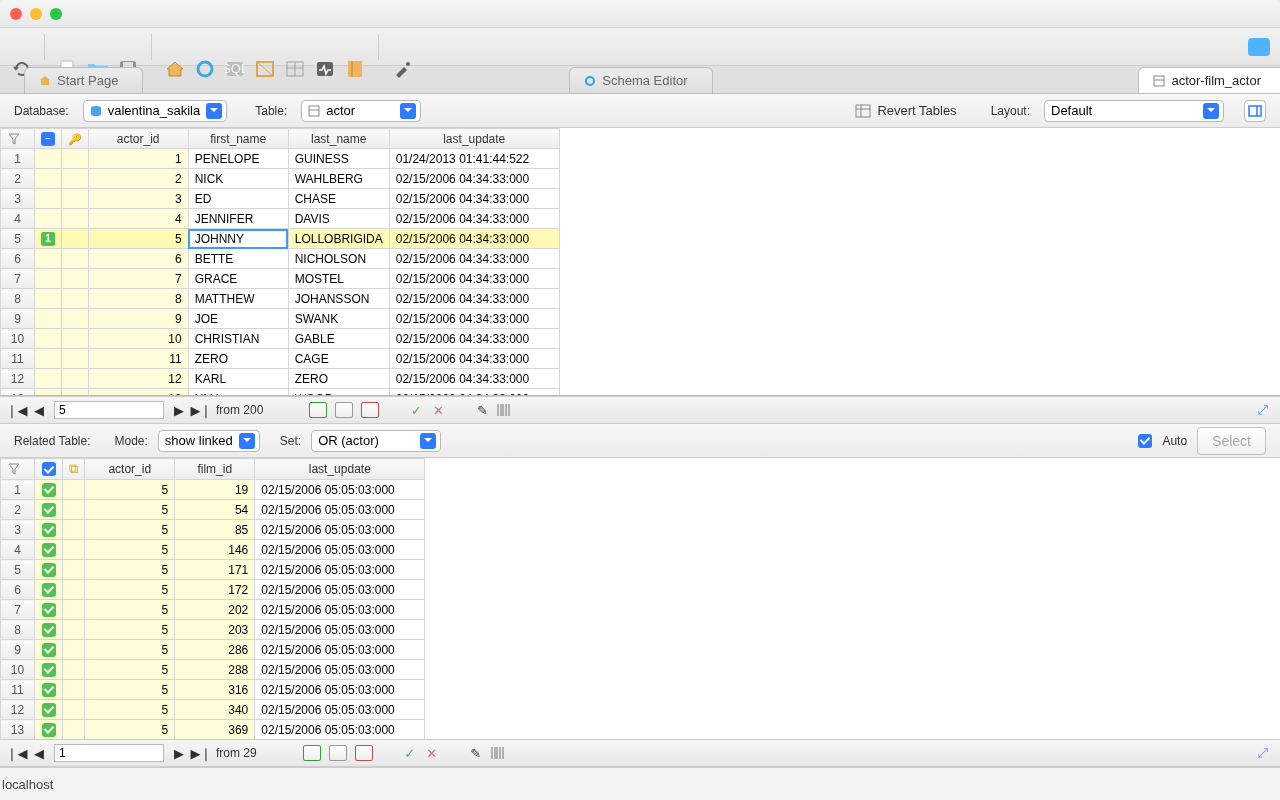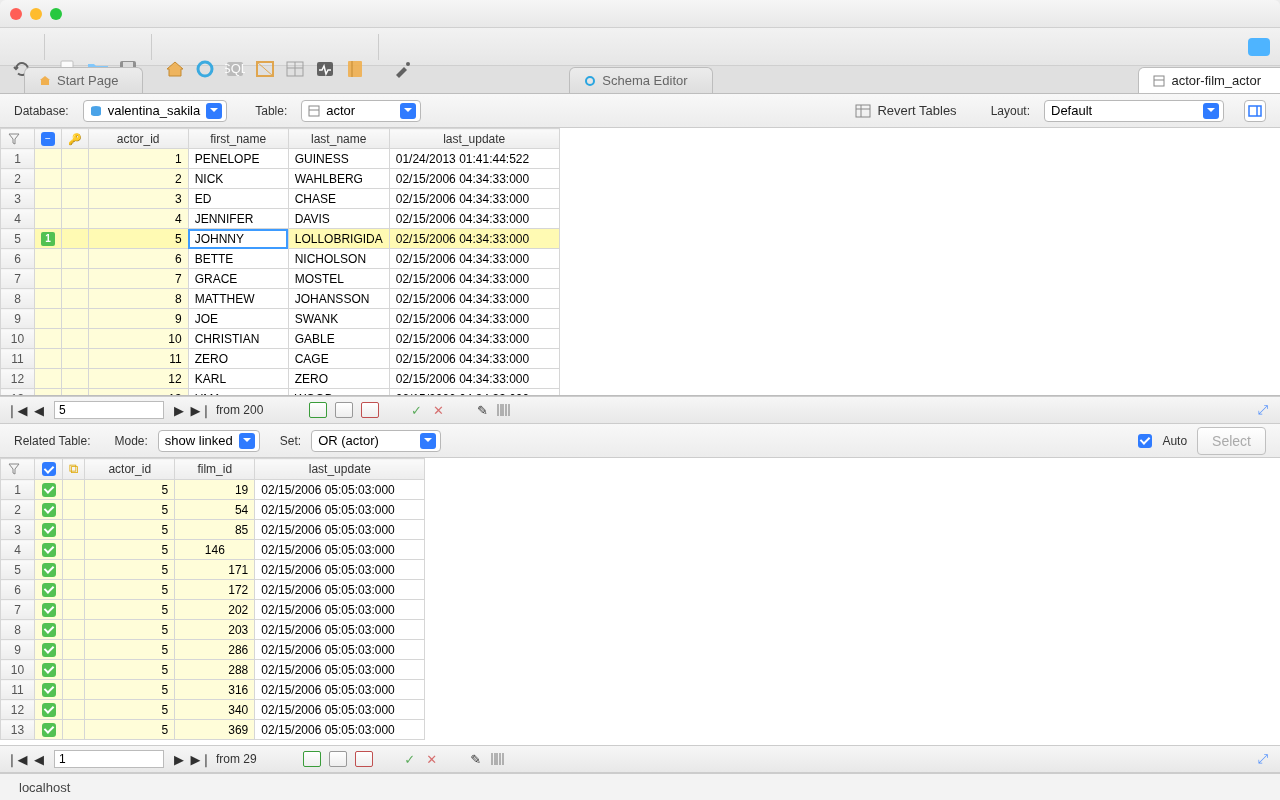--- a/index.html
+++ b/index.html
@@ -40,21 +40,21 @@
 .key-ico{color:#e0a800;font-size:11px;}
 .nav-bar{height:28px;background:linear-gradient(#f6f6f6,#e8e8e8);border-top:1px solid #ccc;border-bottom:1px solid #ccc;display:flex;align-items:center;padding:0 10px;gap:8px;}
 .nav-input{width:110px;height:18px;border:1px solid #bbb;background:#fff;padding:0 4px;font-size:12px;}
 .nav-ico{cursor:pointer;opacity:.8;width:14px;height:14px;display:flex;align-items:center;justify-content:center;}
 .mini-ico{width:18px;height:16px;border:1px solid #999;border-radius:2px;background:linear-gradient(#fff,#eee);cursor:pointer;}
 .rel-bar{height:34px;background:linear-gradient(#f8f8f8,#ececec);border-bottom:1px solid #cccccc;display:flex;align-items:center;padding:0 14px;gap:10px;}
 .chk-blue{width:14px;height:14px;background:#2f7bff;border-radius:3px;display:inline-flex;align-items:center;justify-content:center;}
 .chk-blue:after{content:"";width:4px;height:7px;border:solid #fff;border-width:0 2px 2px 0;transform:rotate(45deg);margin-top:-2px;}
 .btn{height:28px;padding:0 14px;border:1px solid #c0c0c0;border-radius:4px;background:linear-gradient(#fff,#f0f0f0);font-size:14px;cursor:pointer;display:flex;align-items:center;}
 .btn.disabled{color:#aaa;}
-.status{height:27px;background:#f3f3f3;border-top:1px solid #ccc;display:flex;align-items:center;padding:0 19px;font-size:12px;color:#444;}
+.status{height:33px;background:#f3f3f3;border-top:1px solid #ccc;display:flex;align-items:center;padding:0 2px;font-size:12px;color:#444;}
 svg{display:block;}
 .funnel{width:14px;height:14px;}
 .green-badge{width:14px;height:14px;background:#52c152;border-radius:2px;color:#fff;font-size:10px;display:inline-flex;align-items:center;justify-content:center;font-weight:bold;}
 </style>
 </head>
 <body>
 
 <div class="titlebar">
   <div class="tl-btn tl-close"></div>
   <div class="tl-btn tl-min"></div>
@@ -434,21 +434,21 @@
           <td class="ycol"></td>
           <td class="ycol" style="text-align:right">5</td>
           <td class="ycol" style="text-align:right">85</td>
           <td>02/15/2006 05:05:03:000</td>
         </tr>
         <tr>
           <td class="rownum">4</td>
           <td class="ycol" style="text-align:center"><span class="chk"></span></td>
           <td class="ycol"></td>
           <td class="ycol" style="text-align:right">5</td>
-          <td class="ycol" style="text-align:center">146</td>
+          <td class="ycol" style="text-align:right">146</td>
           <td>02/15/2006 05:05:03:000</td>
         </tr>
         <tr>
           <td class="rownum">5</td>
           <td class="ycol" style="text-align:center"><span class="chk"></span></td>
           <td class="ycol"></td>
           <td class="ycol" style="text-align:right">5</td>
           <td class="ycol" style="text-align:right">171</td>
           <td>02/15/2006 05:05:03:000</td>
         </tr>

